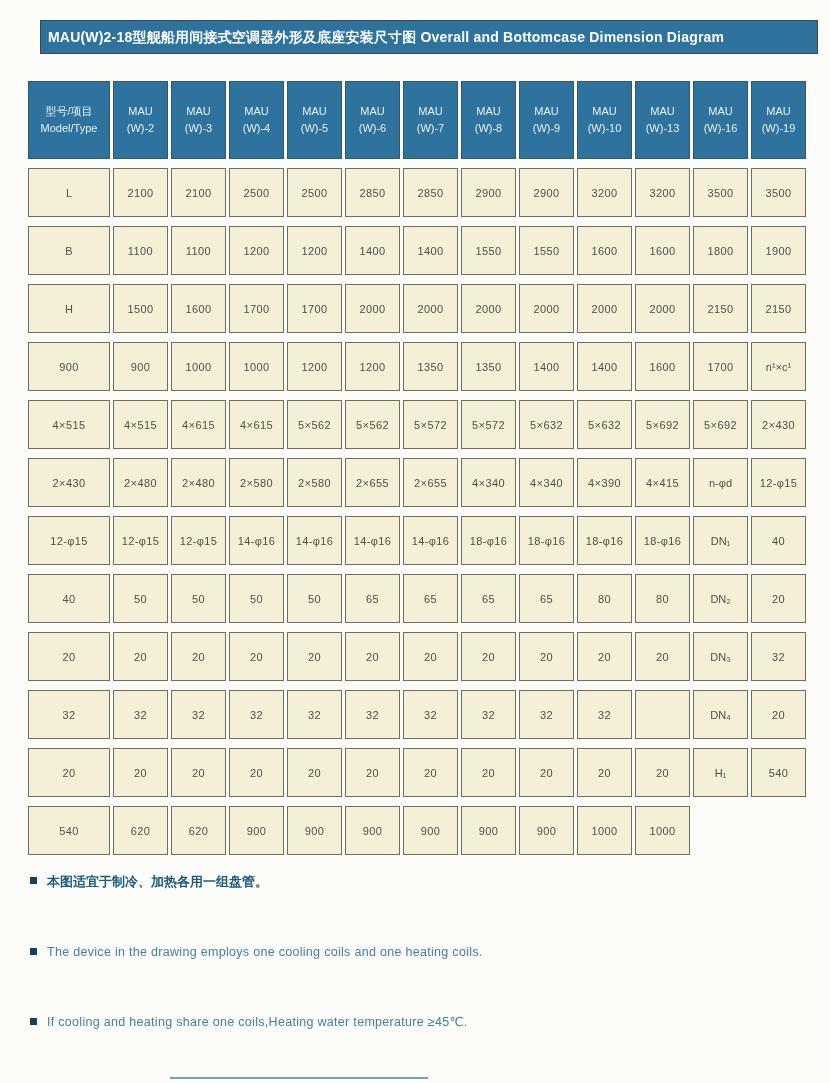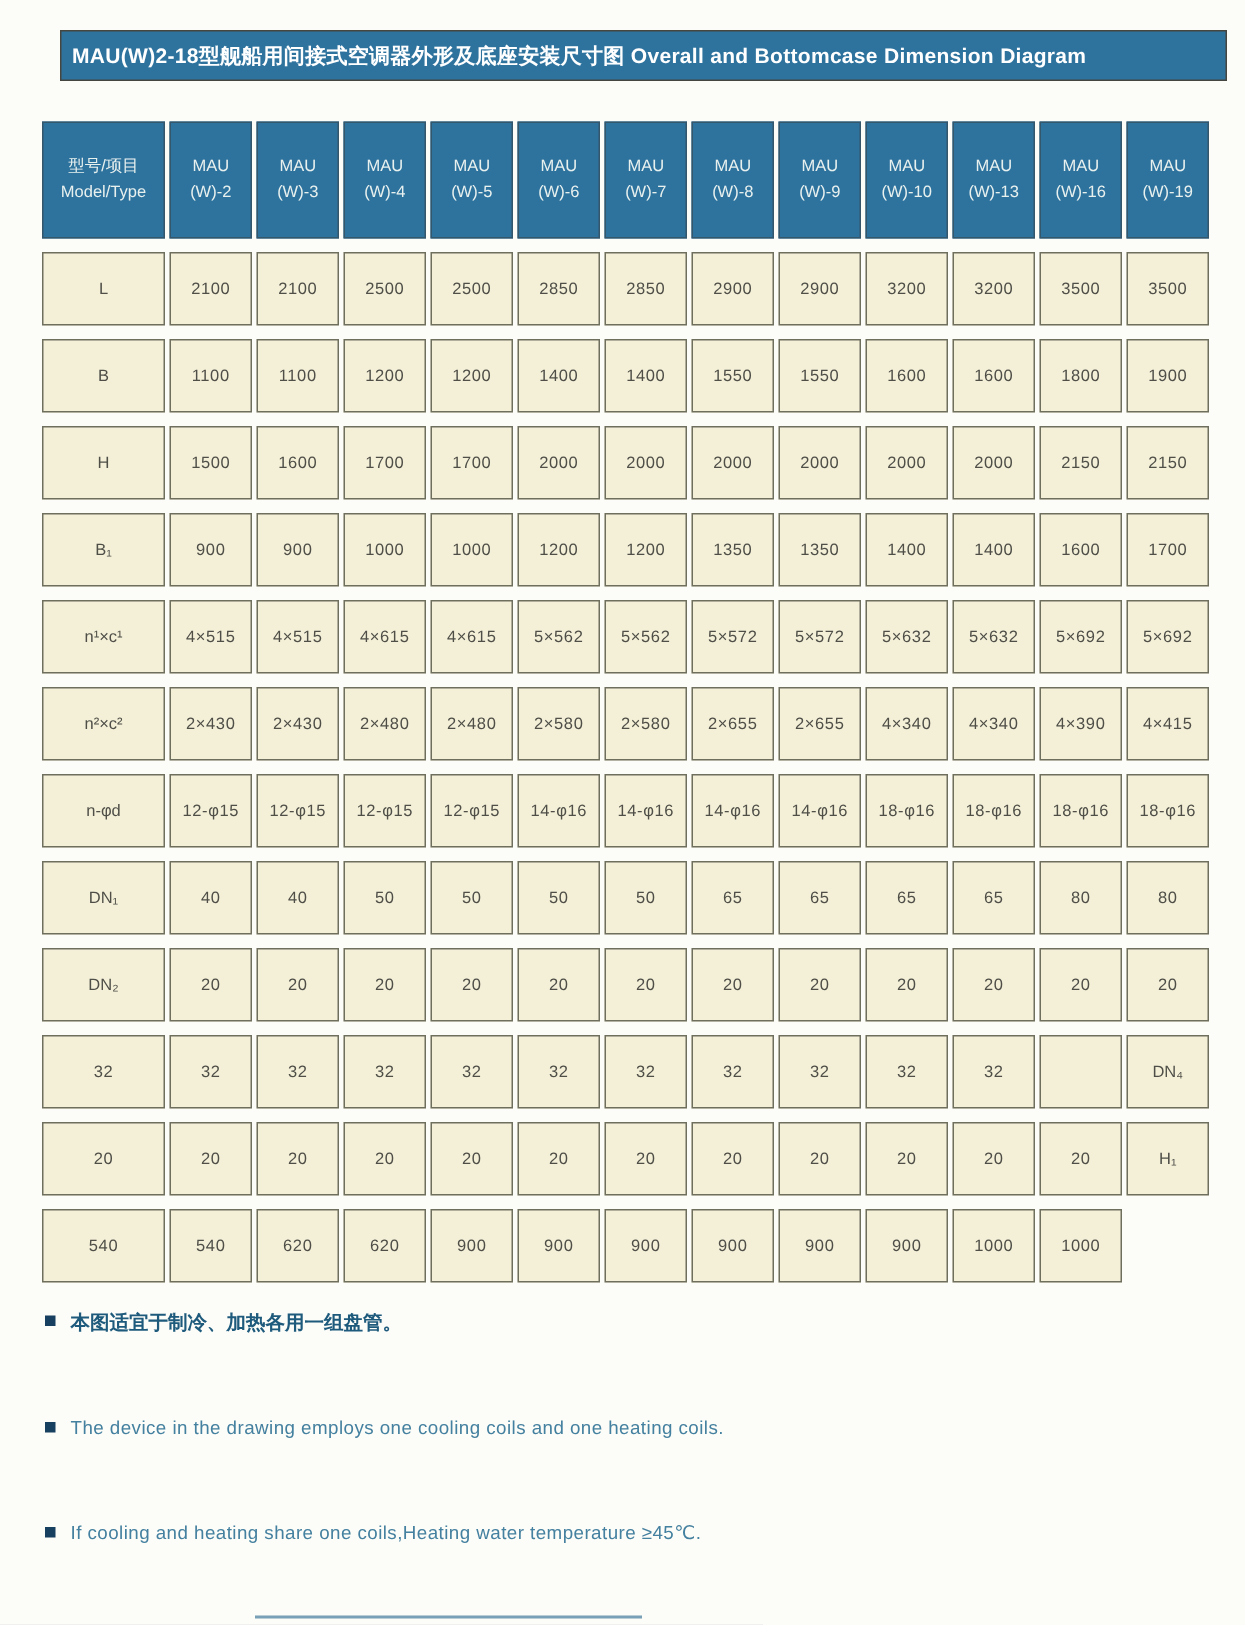--- a/index.html
+++ b/index.html
@@ -139,21 +139,20 @@
       <div class="cell value">1700</div>
       <div class="cell value">1700</div>
       <div class="cell value">2000</div>
       <div class="cell value">2000</div>
       <div class="cell value">2000</div>
       <div class="cell value">2000</div>
       <div class="cell value">2000</div>
       <div class="cell value">2000</div>
       <div class="cell value">2150</div>
       <div class="cell value">2150</div>
-      <div class="cell label">B₁</div>
       <div class="cell value">900</div>
       <div class="cell value">900</div>
       <div class="cell value">1000</div>
       <div class="cell value">1000</div>
       <div class="cell value">1200</div>
       <div class="cell value">1200</div>
       <div class="cell value">1350</div>
       <div class="cell value">1350</div>
       <div class="cell value">1400</div>
       <div class="cell value">1400</div>
@@ -165,21 +164,20 @@
       <div class="cell value">4×615</div>
       <div class="cell value">4×615</div>
       <div class="cell value">5×562</div>
       <div class="cell value">5×562</div>
       <div class="cell value">5×572</div>
       <div class="cell value">5×572</div>
       <div class="cell value">5×632</div>
       <div class="cell value">5×632</div>
       <div class="cell value">5×692</div>
       <div class="cell value">5×692</div>
-      <div class="cell label">n²×c²</div>
       <div class="cell value">2×430</div>
       <div class="cell value">2×430</div>
       <div class="cell value">2×480</div>
       <div class="cell value">2×480</div>
       <div class="cell value">2×580</div>
       <div class="cell value">2×580</div>
       <div class="cell value">2×655</div>
       <div class="cell value">2×655</div>
       <div class="cell value">4×340</div>
       <div class="cell value">4×340</div>
@@ -217,20 +215,21 @@
       <div class="cell value">20</div>
       <div class="cell value">20</div>
       <div class="cell value">20</div>
       <div class="cell value">20</div>
       <div class="cell value">20</div>
       <div class="cell value">20</div>
       <div class="cell value">20</div>
       <div class="cell value">20</div>
       <div class="cell value">20</div>
       <div class="cell value">20</div>
+      <div class="cell label">DN₃</div>
       <div class="cell value">32</div>
       <div class="cell value">32</div>
       <div class="cell value">32</div>
       <div class="cell value">32</div>
       <div class="cell value">32</div>
       <div class="cell value">32</div>
       <div class="cell value">32</div>
       <div class="cell value">32</div>
       <div class="cell value">32</div>
       <div class="cell value">32</div>

